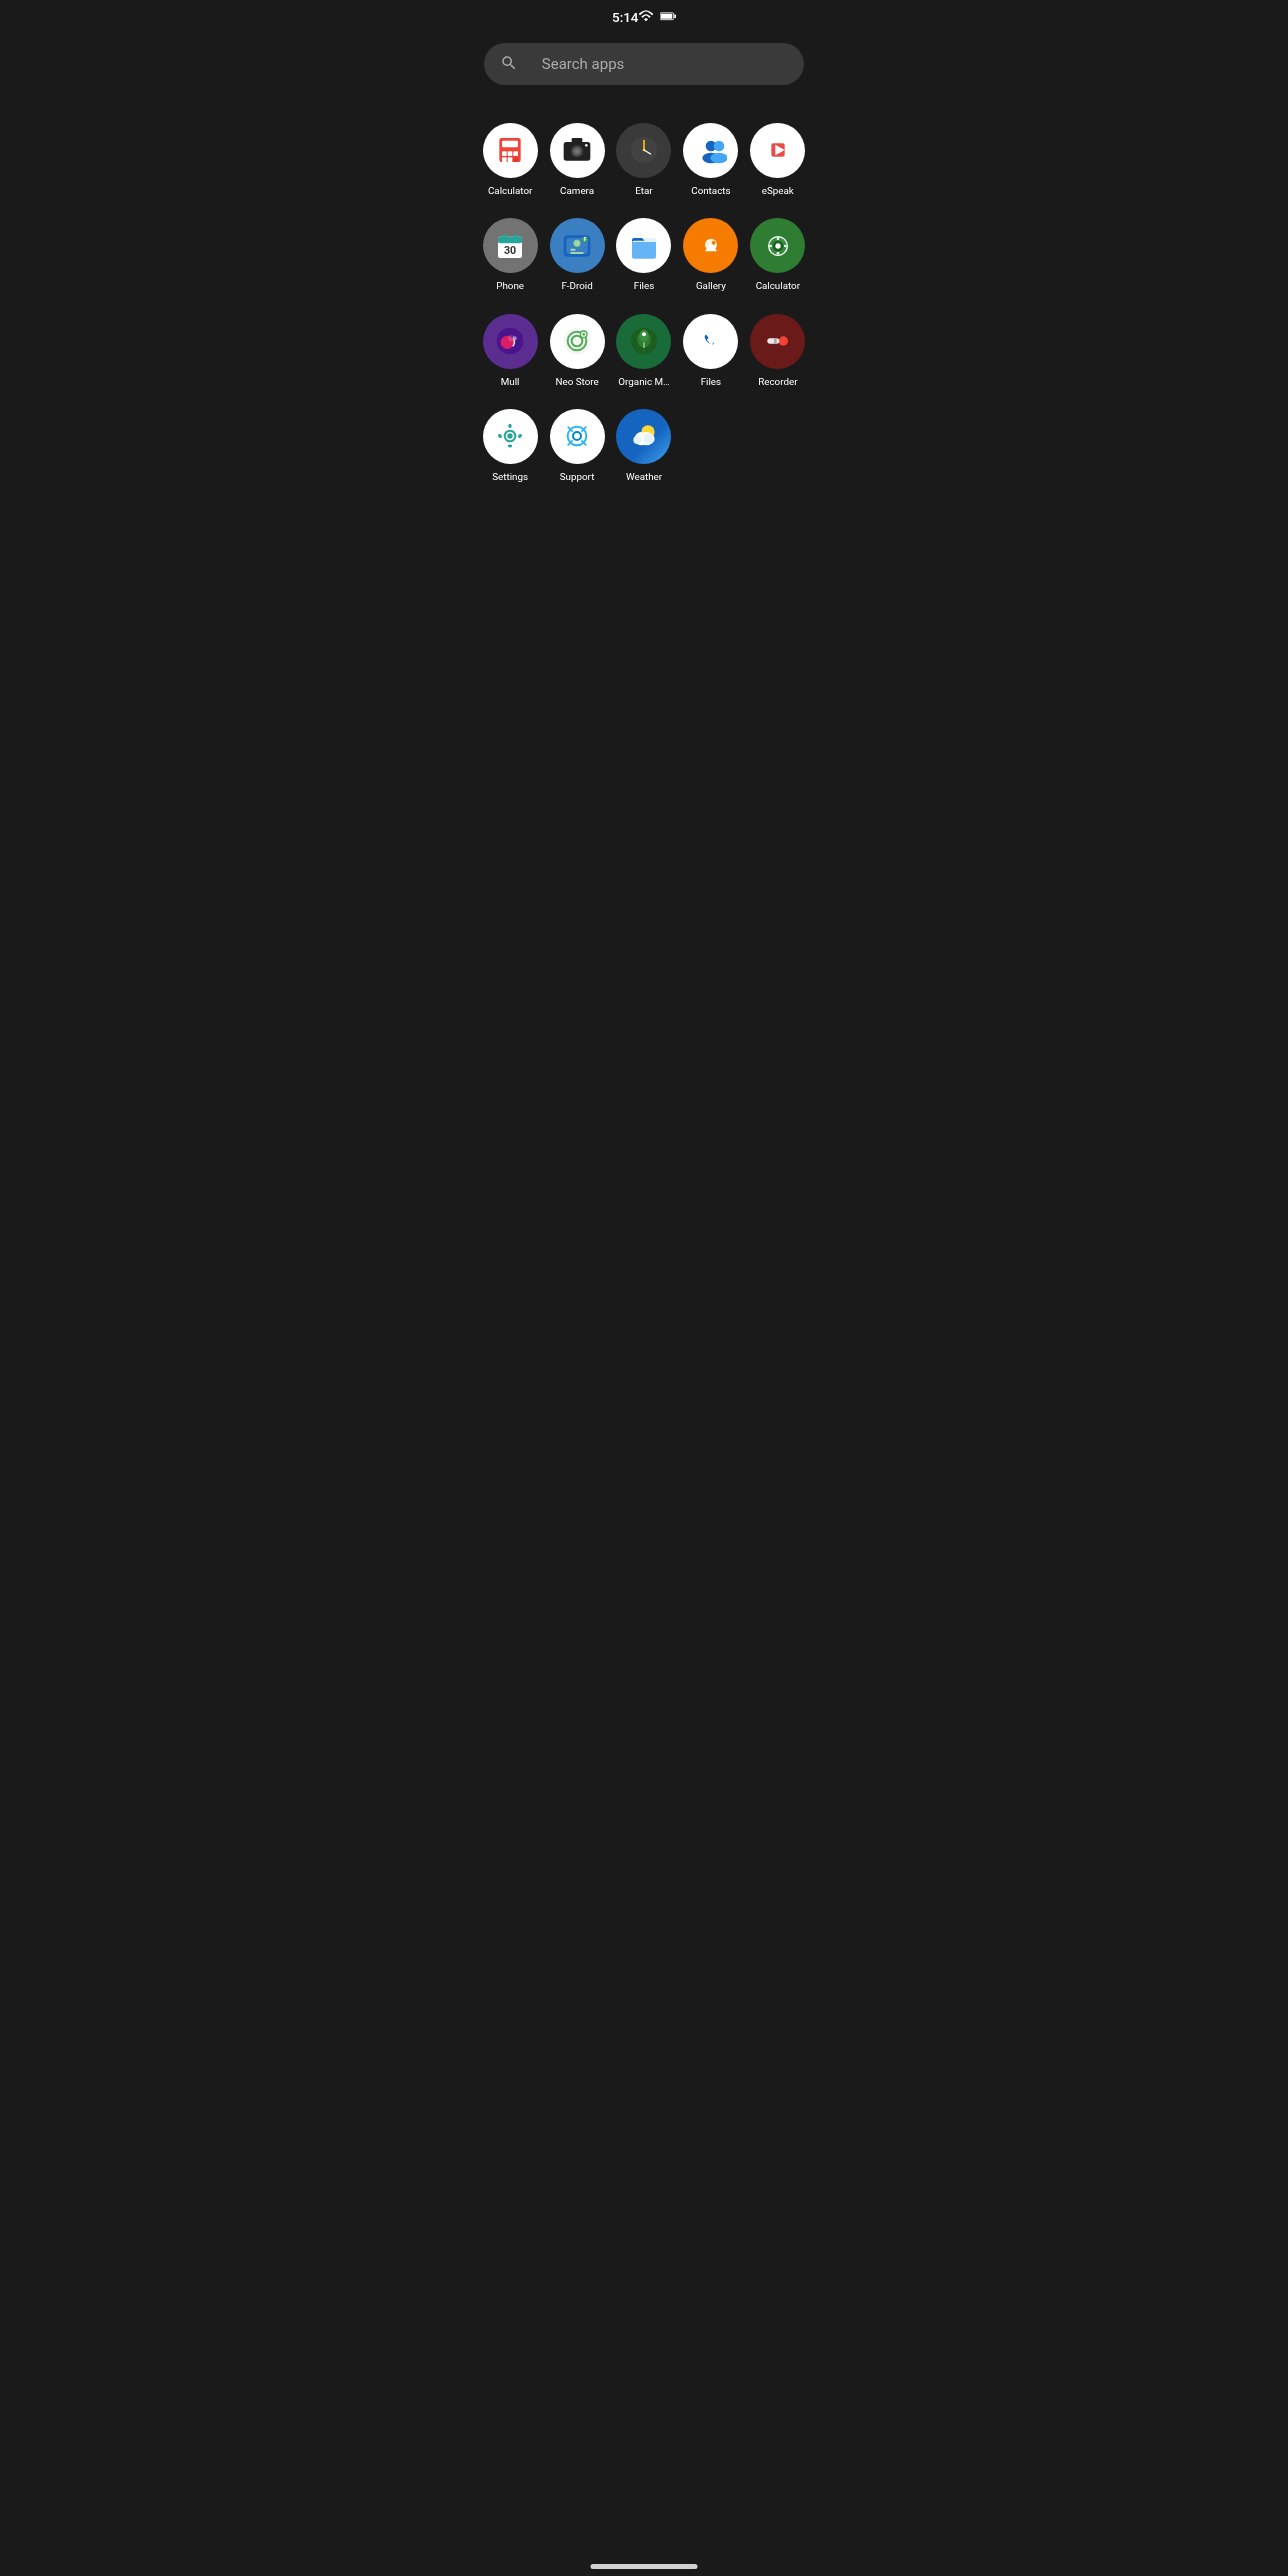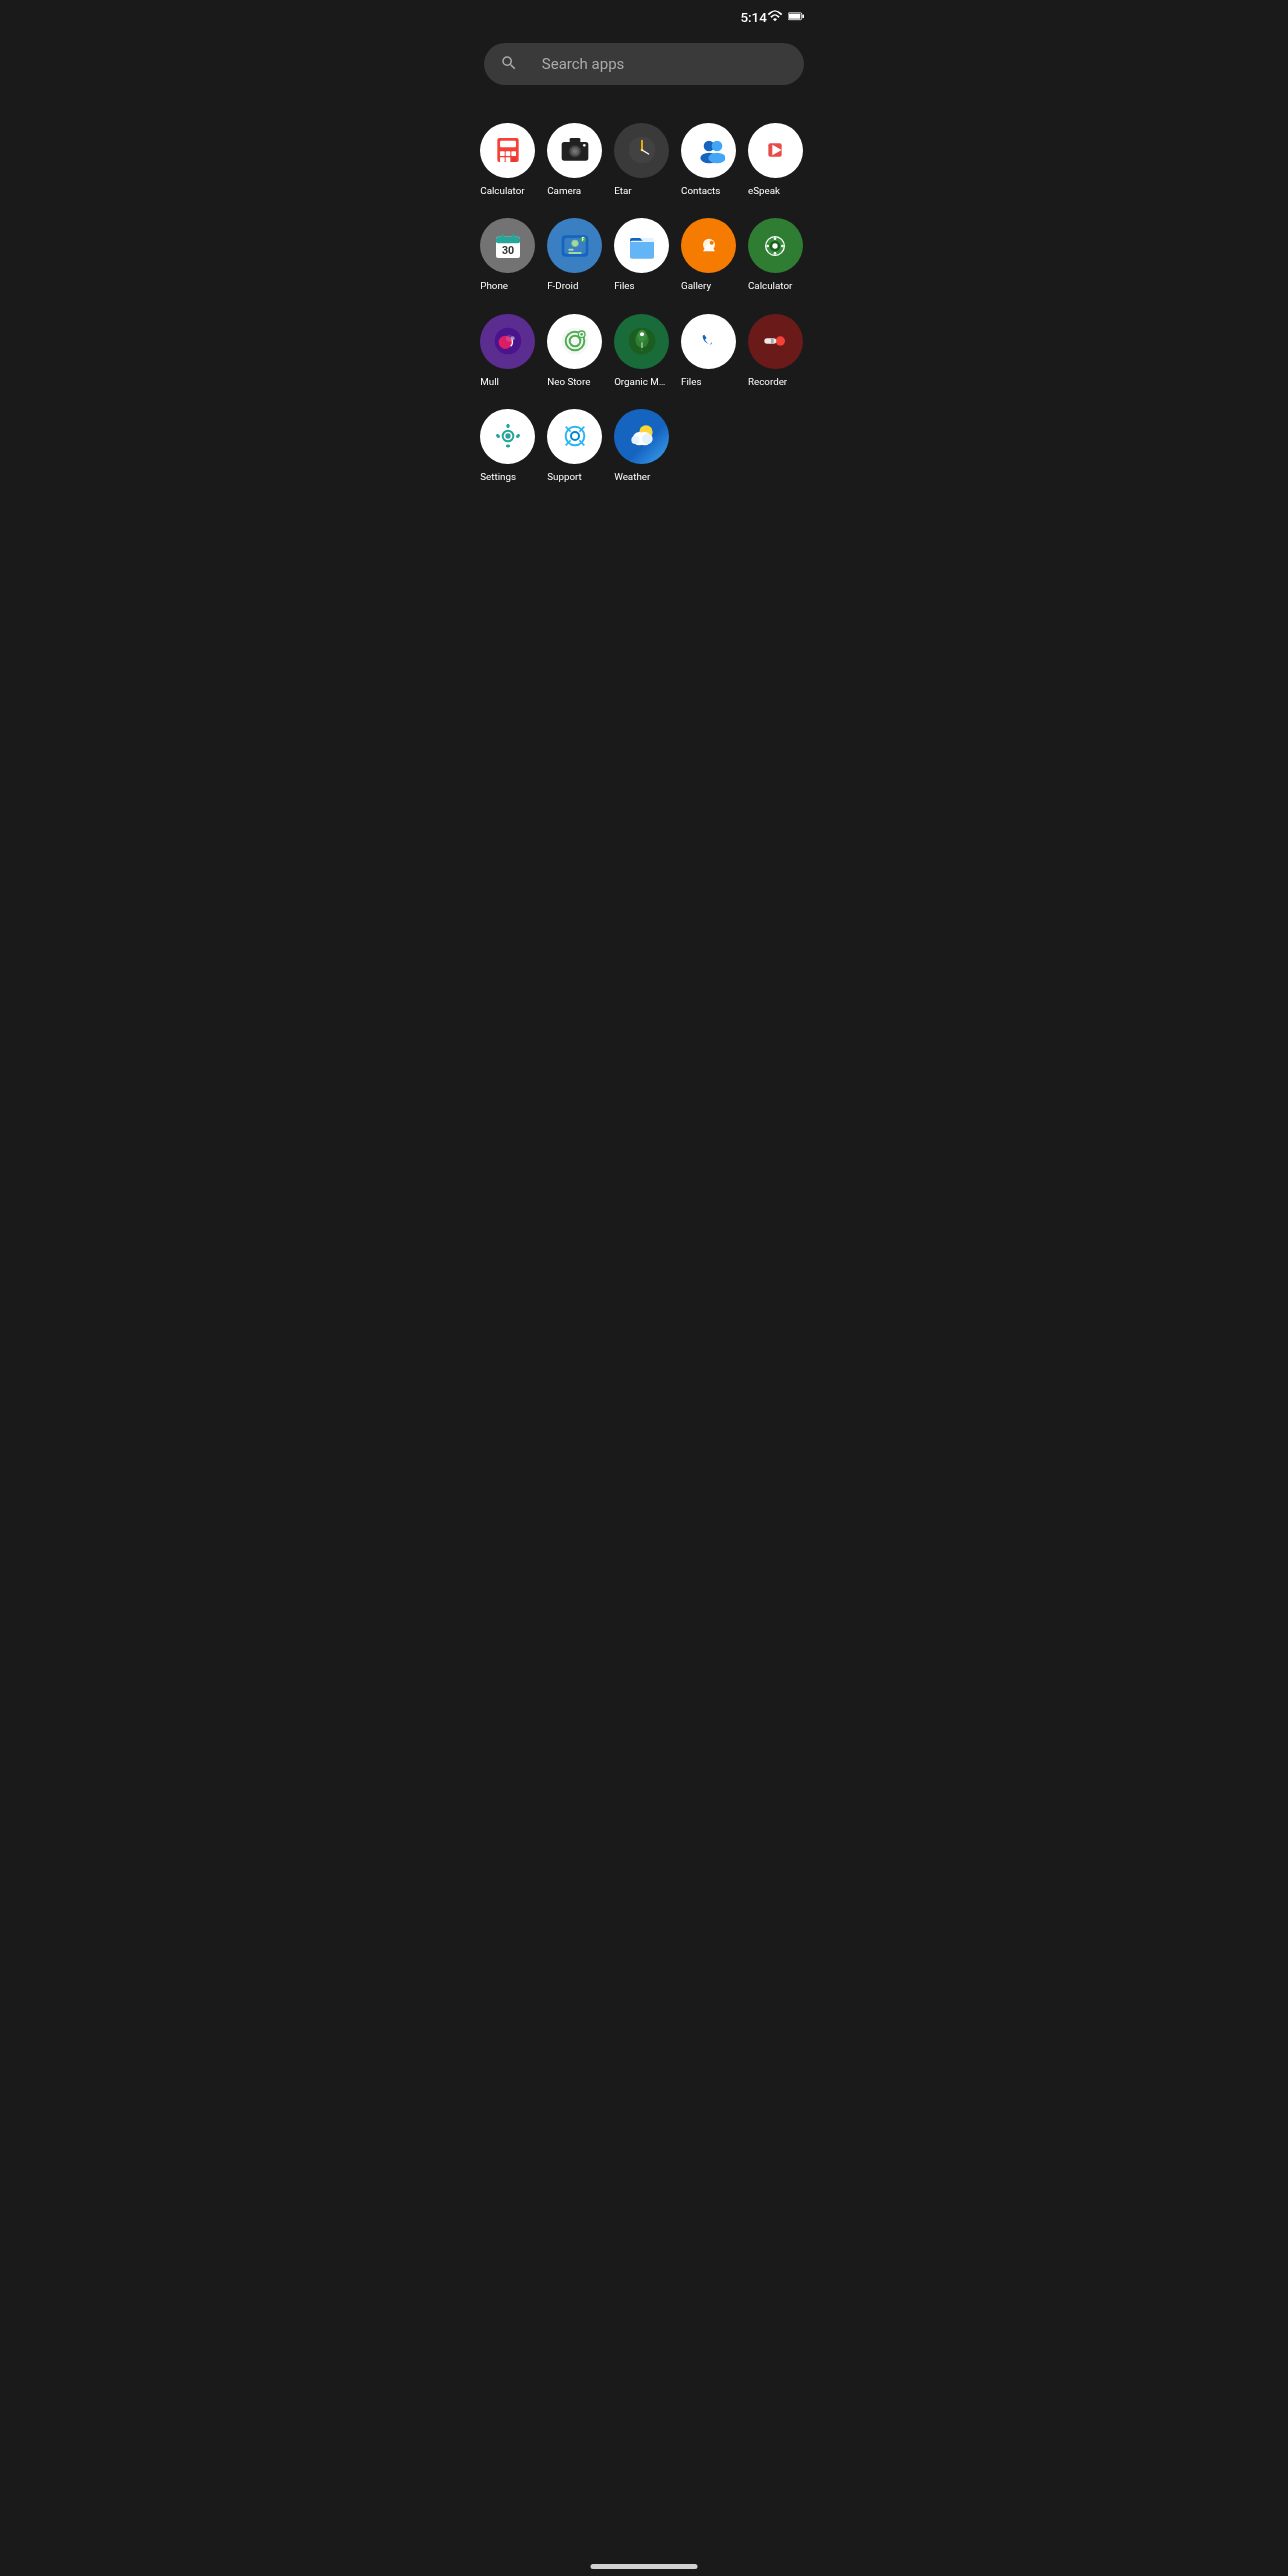--- a/index.html
+++ b/index.html
@@ -9,21 +9,21 @@
       color: #ffffff;
       font-family: 'Roboto', sans-serif;
       width: 349px;
       min-height: 755px;
       margin: 0 auto;
       position: relative;
       overflow-x: hidden;
     }
     .status-bar {
       display: flex;
-      justify-content: flex-end;
+      justify-content: center;
       align-items: center;
       padding: 9px 14.3px 5.4px;
     }
     .status-time {
       font-size: 13.4px;
       font-weight: 500;
       color: #fff;
     }
     .status-icons {
       display: flex;
@@ -50,21 +50,21 @@
     }
     .apps-grid {
       display: grid;
       grid-template-columns: repeat(5, 1fr);
       gap: 0;
       padding: 9px 7.2px;
     }
     .app-item {
       display: flex;
       flex-direction: column;
-      align-items: flex-start;
+      align-items: center;
       padding: 10.7px 3.6px;
       cursor: pointer;
     }
     .app-icon {
       width: 55px;
       height: 55px;
       border-radius: 50%;
       display: flex;
       align-items: center;
       justify-content: center;

